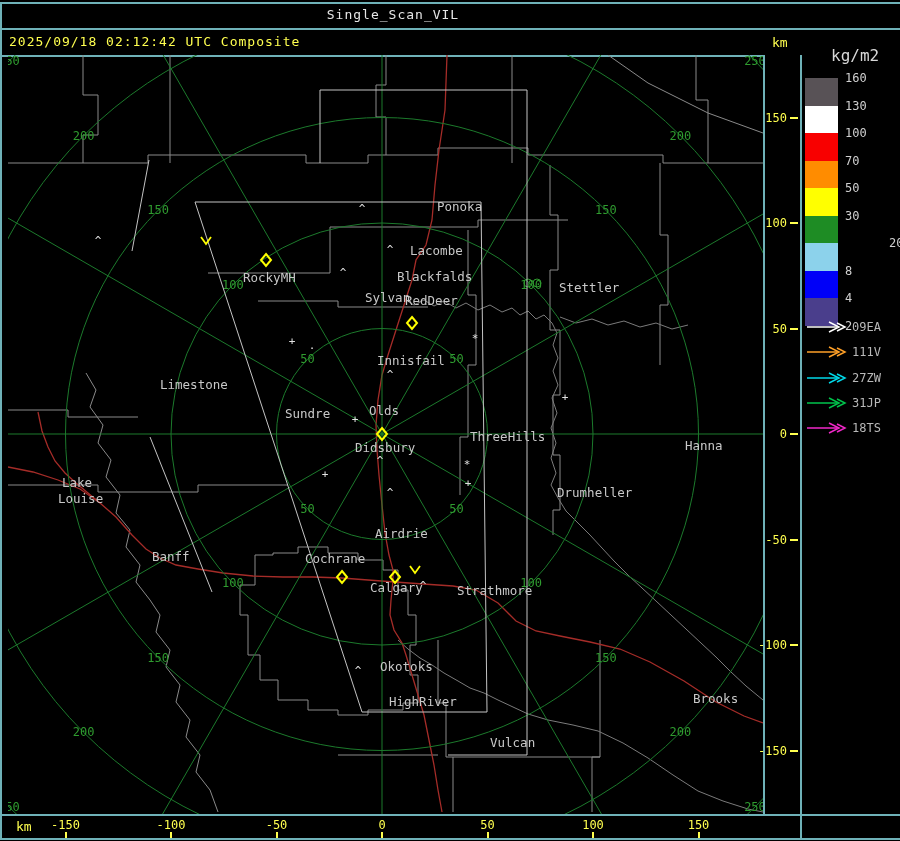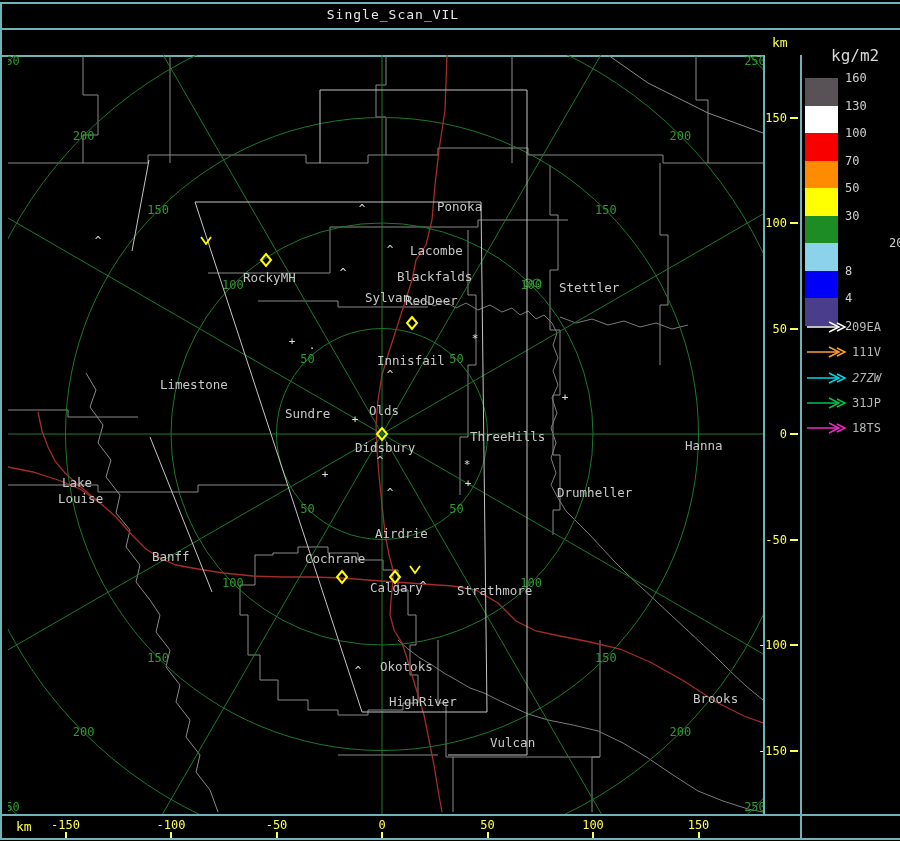--- a/index.html
+++ b/index.html
@@ -26,20 +26,21 @@
 </head>
 <body>
 
 <div id="stage">
 
   <div class="abs chrome" style="left:0;top:2px;width:900px;height:2px;"></div>
   <div class="abs" id="title">Single_Scan_VIL</div>
   <div class="abs chrome" style="left:0;top:28px;width:900px;height:2px;"></div>
   <div class="abs chrome" style="left:0;top:2px;width:2px;height:836px;"></div>
 
+  <div class="abs" id="timestamp">2025/09/18 02:12:42 UTC Composite</div>
   <div class="abs" id="km-top">km</div>
 
   <div class="abs chrome" style="left:0;top:55px;width:763px;height:2px;"></div>
   <div class="abs chrome" style="left:763px;top:55px;width:2px;height:761px;"></div>
   <div class="abs chrome" style="left:800px;top:55px;width:2px;height:783px;"></div>
   <div class="abs chrome" style="left:0;top:814px;width:900px;height:2px;"></div>
   <div class="abs chrome" style="left:0;top:838px;width:900px;height:2px;"></div>
 
   <div class="abs" id="map-wrap"><svg width="755" height="759" viewBox="0 0 755 759">
         <defs>
@@ -239,21 +240,21 @@
         <line x1="1" y1="7" x2="31" y2="7" stroke="#ffa028" stroke-width="1.5"></line>
         <polyline points="23,2 33,7 23,12" fill="none" stroke="#ffa028" stroke-width="1.5"></polyline>
         <polyline points="31,3 39,7 31,11" fill="none" stroke="#ffa028" stroke-width="1.5"></polyline>
       </svg>
       <div class="radar-row-label" style="left: 52px; top: 290.25px;">111V</div>
       <svg width="46" height="14" style="position: absolute; left: 6px; top: 315.5px;">
         <line x1="1" y1="7" x2="31" y2="7" stroke="#00d8e8" stroke-width="1.5"></line>
         <polyline points="23,2 33,7 23,12" fill="none" stroke="#00d8e8" stroke-width="1.5"></polyline>
         <polyline points="31,3 39,7 31,11" fill="none" stroke="#00d8e8" stroke-width="1.5"></polyline>
       </svg>
-      <div class="radar-row-label" style="left: 52px; top: 315.5px; font-style: italic;">27ZW</div>
+      <div class="radar-row-label" style="left: 52px; top: 315.5px;">27ZW</div>
       <svg width="46" height="14" style="position: absolute; left: 6px; top: 340.75px;">
         <line x1="1" y1="7" x2="31" y2="7" stroke="#00c44c" stroke-width="1.5"></line>
         <polyline points="23,2 33,7 23,12" fill="none" stroke="#00c44c" stroke-width="1.5"></polyline>
         <polyline points="31,3 39,7 31,11" fill="none" stroke="#00c44c" stroke-width="1.5"></polyline>
       </svg>
       <div class="radar-row-label" style="left: 52px; top: 340.75px; text-align: center;">31JP</div>
       <svg width="46" height="14" style="position: absolute; left: 6px; top: 366px;">
         <line x1="1" y1="7" x2="31" y2="7" stroke="#f028c8" stroke-width="1.5"></line>
         <polyline points="23,2 33,7 23,12" fill="none" stroke="#f028c8" stroke-width="1.5"></polyline>
         <polyline points="31,3 39,7 31,11" fill="none" stroke="#f028c8" stroke-width="1.5"></polyline>

